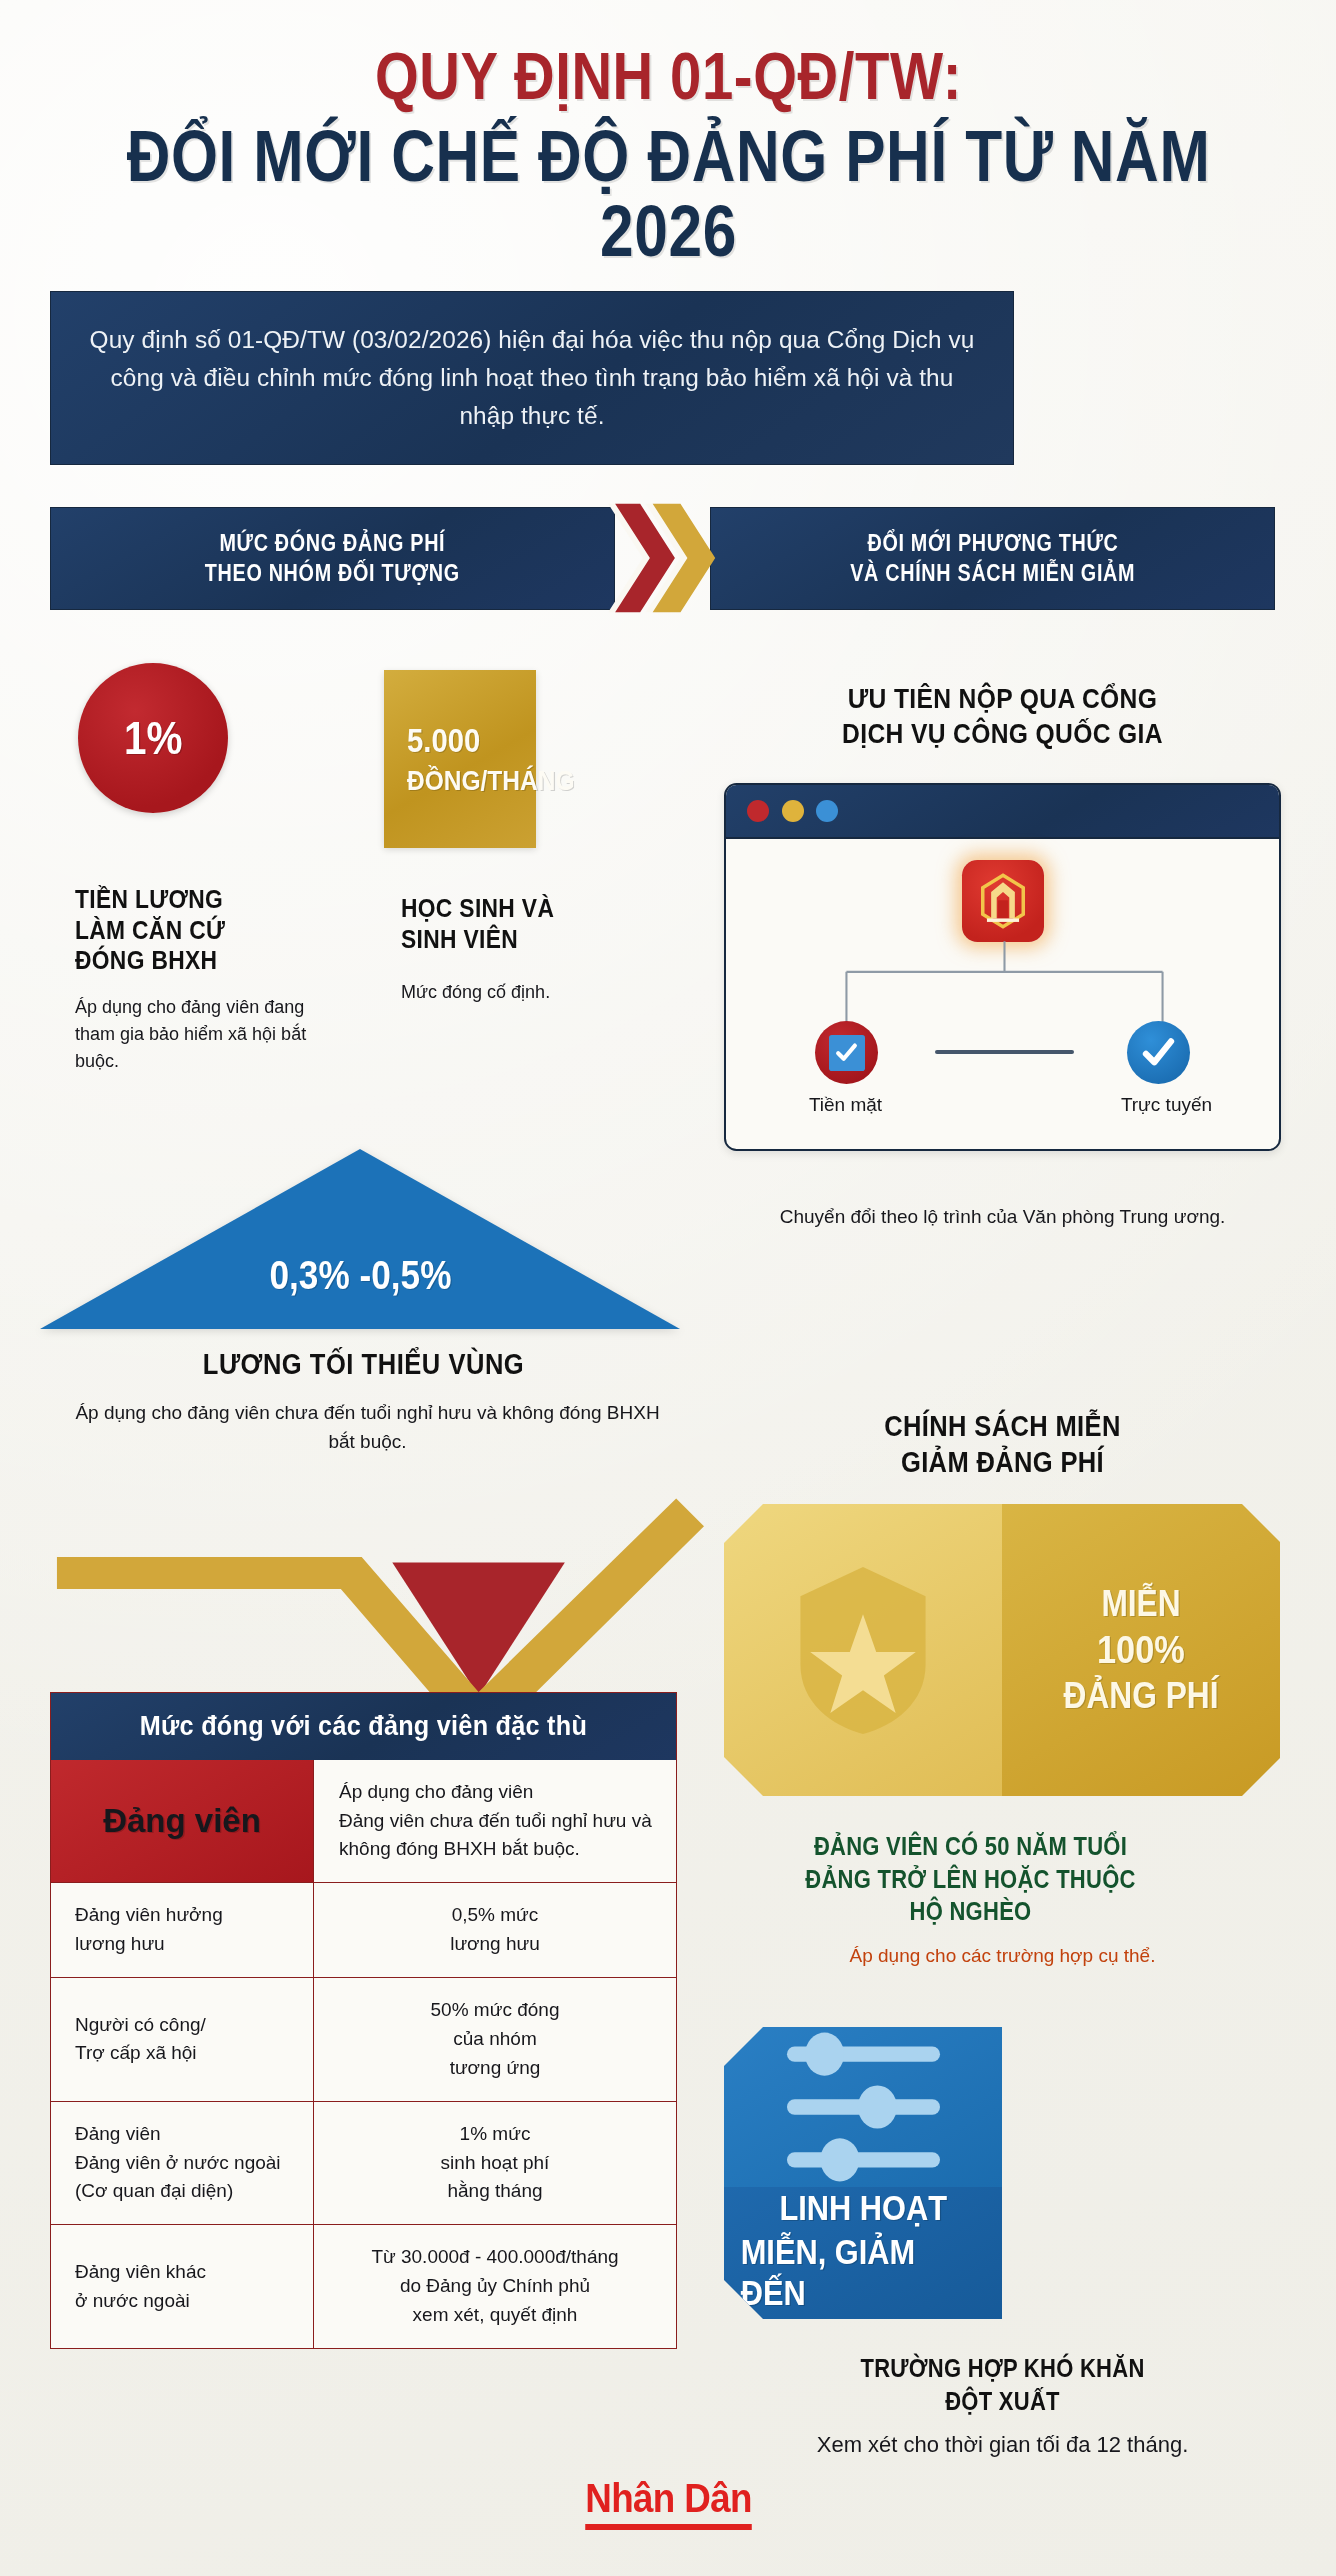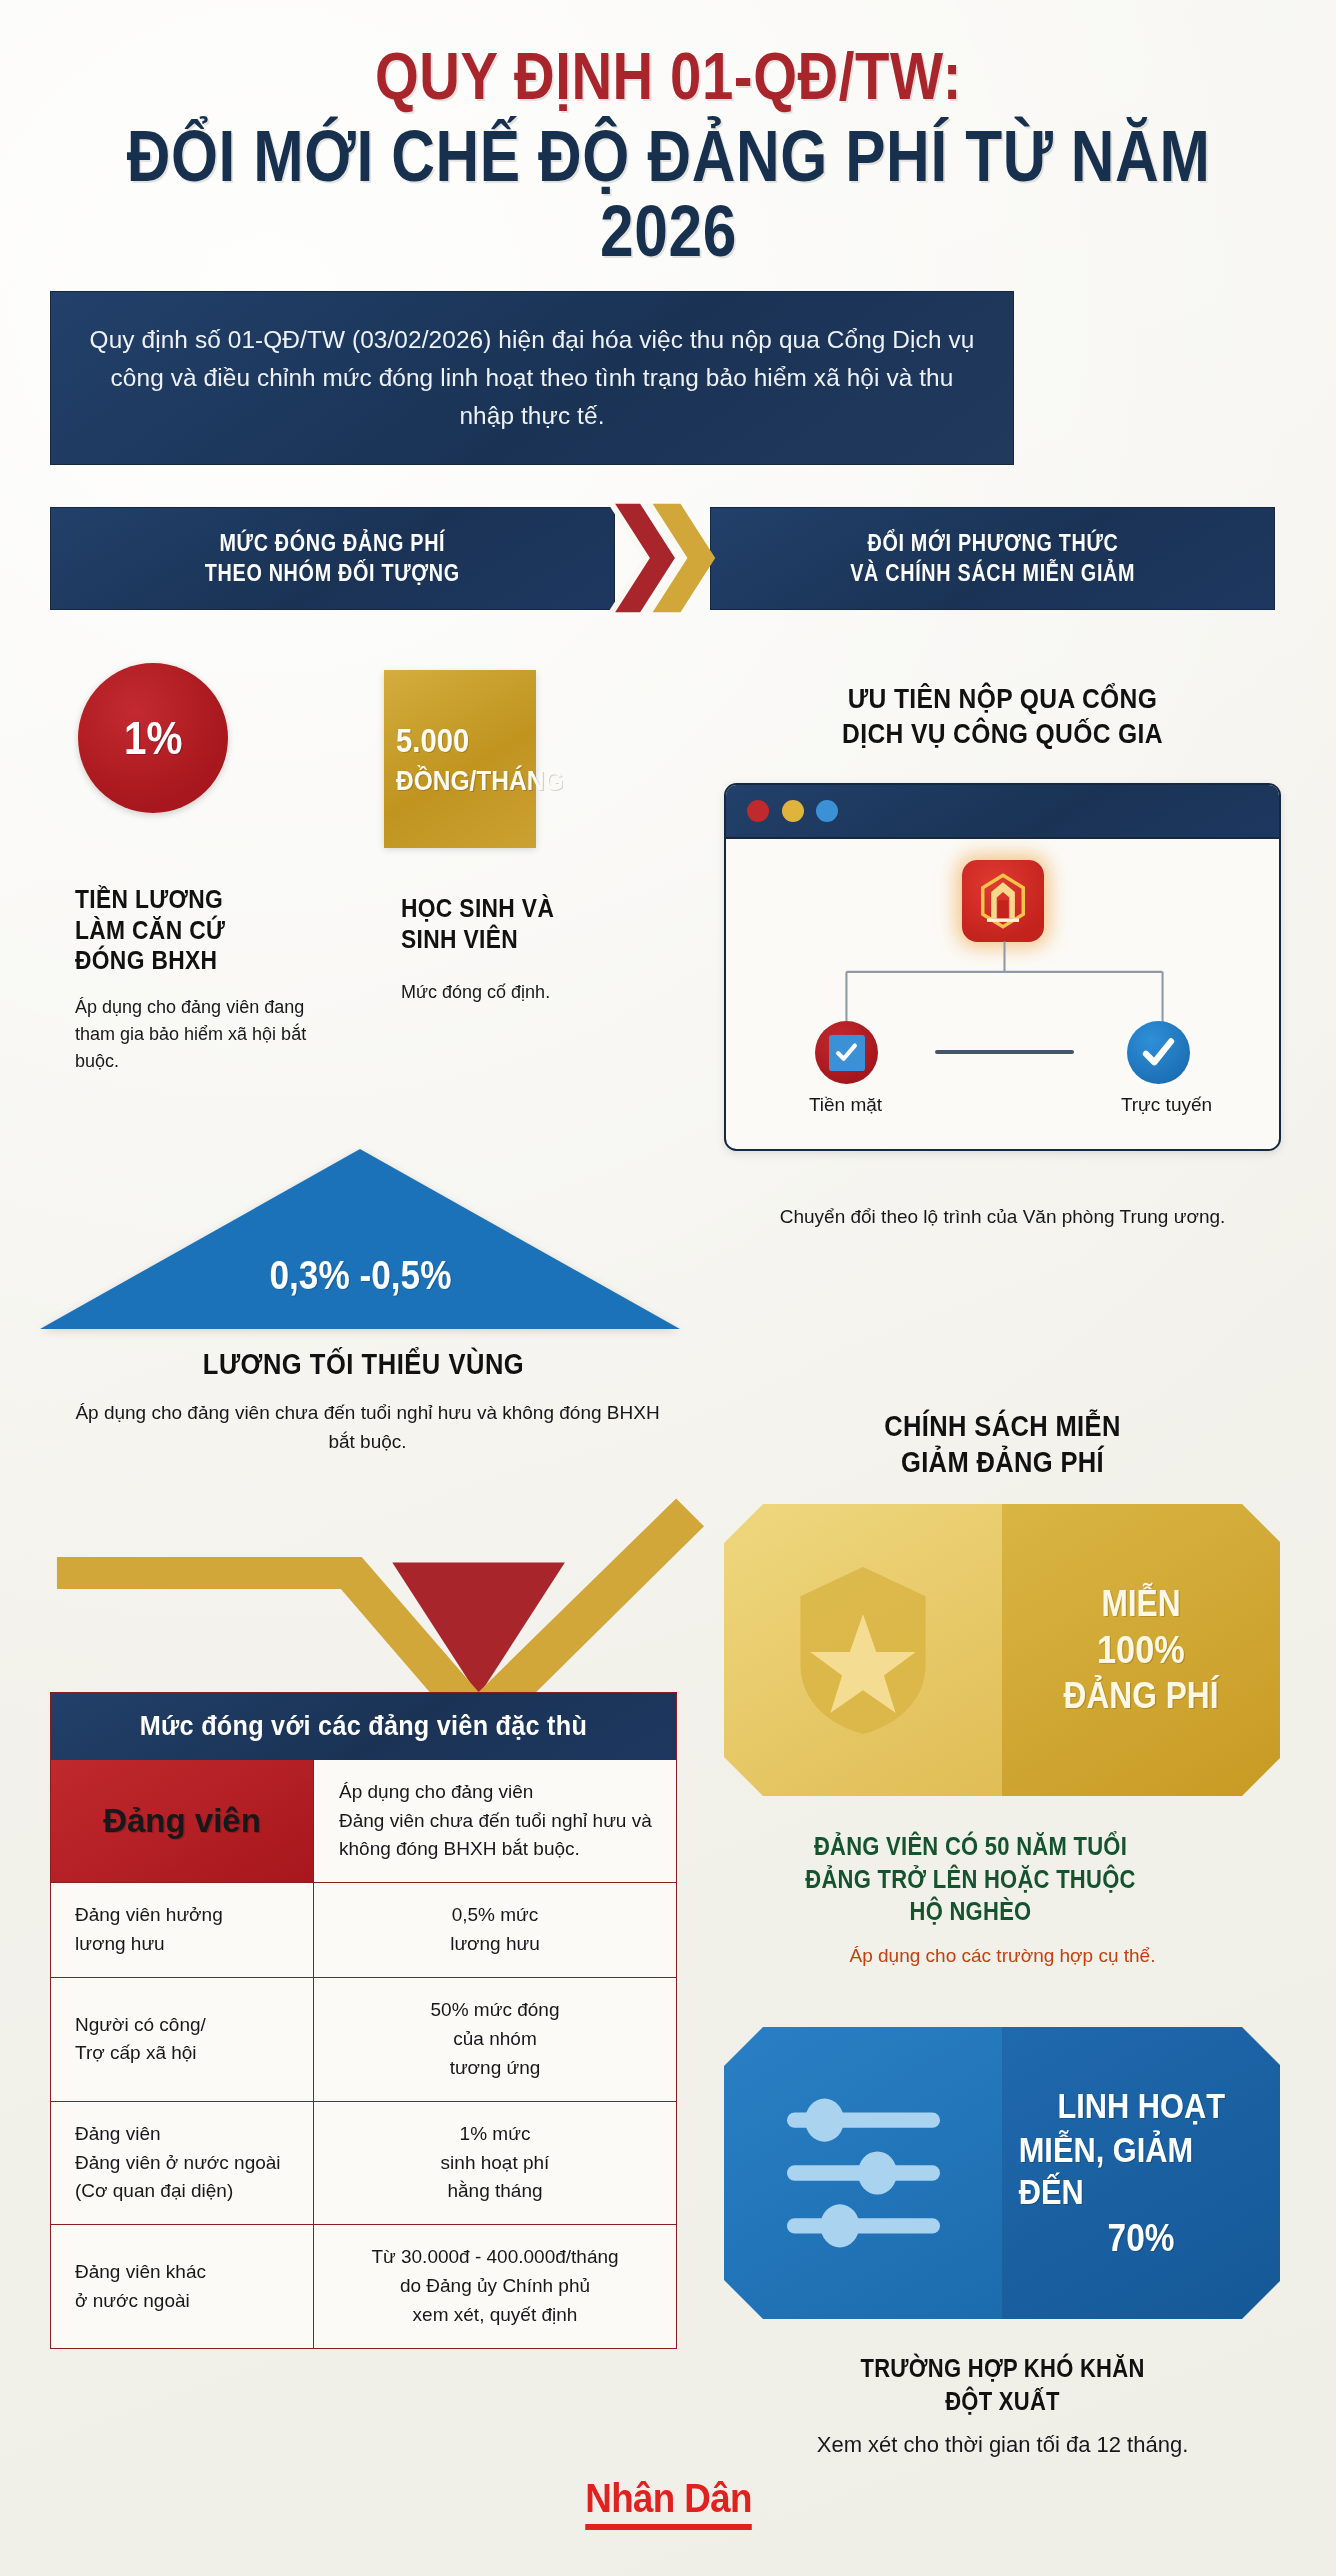--- a/index.html
+++ b/index.html
@@ -75,21 +75,21 @@
     box-shadow:0 2.1px 7px rgba(0,0,0,.18);
   }
   #circle-1pct span{
     color:#fff;font-size:46px;font-weight:bold;transform:scaleX(.88);
     text-shadow:1.4px 1.4px 0 rgba(0,0,0,.18);
   }
   #gold-box{
     position:absolute;left:384px;top:670px;width:152px;height:178px;
     background:linear-gradient(150deg,#d3ad3e,#c0941f 55%,#cba132);
     display:flex;flex-direction:column;align-items:flex-start;justify-content:center;
-    padding-left:12px;box-shadow:0 2.1px 7px rgba(0,0,0,.14);
+    padding-left:23px;box-shadow:0 2.1px 7px rgba(0,0,0,.14);
   }
   #gold-box .gl{
     color:#fdfbf4;font-weight:bold;transform:scaleX(.86);transform-origin:left center;
     text-shadow:1.4px 1.4px 0 rgba(0,0,0,.16);line-height:1.12;
   }
   #gold-box .g1{font-size:34px;}
   #gold-box .g2{font-size:28.5px;margin-top:5.6px;}
 
   .blk-head{
     font-weight:bold;font-size:26.5px;line-height:1.16;color:#111;
@@ -244,21 +244,21 @@
     position:absolute;left:692px;top:1830px;width:557px;text-align:center;
     font-weight:bold;font-size:25px;line-height:1.3;color:#14532d;
     text-transform:uppercase;letter-spacing:0.3px;
   }
   #txt-mien-head div{transform:scaleX(.88);}
   #txt-mien-sub{
     position:absolute;left:724px;top:1942px;width:557px;text-align:center;
     font-size:19px;line-height:1.5;color:#c2410c;
   }
 
-  #badge-blue{left:724px;top:2027px;}
+  #badge-blue{left:724px;top:2027px;flex-direction:column;}
   #badge-blue .badge-left{background:linear-gradient(150deg,#2a7fc4,#1b6cae);align-items:center;}
   #badge-blue .badge-right{background:linear-gradient(150deg,#1f69ad,#155896);}
   #badge-blue .bline{
     color:#fff;font-weight:bold;transform:scaleX(.88);line-height:1.18;
     text-shadow:1.4px 1.4px 0 rgba(0,0,0,.17);
   }
   #badge-blue .b1{font-size:35px;}
   #badge-blue .b2{font-size:35px;margin-top:2.8px;}
   #badge-blue .b3{font-size:38px;margin-top:4.2px;}
 

